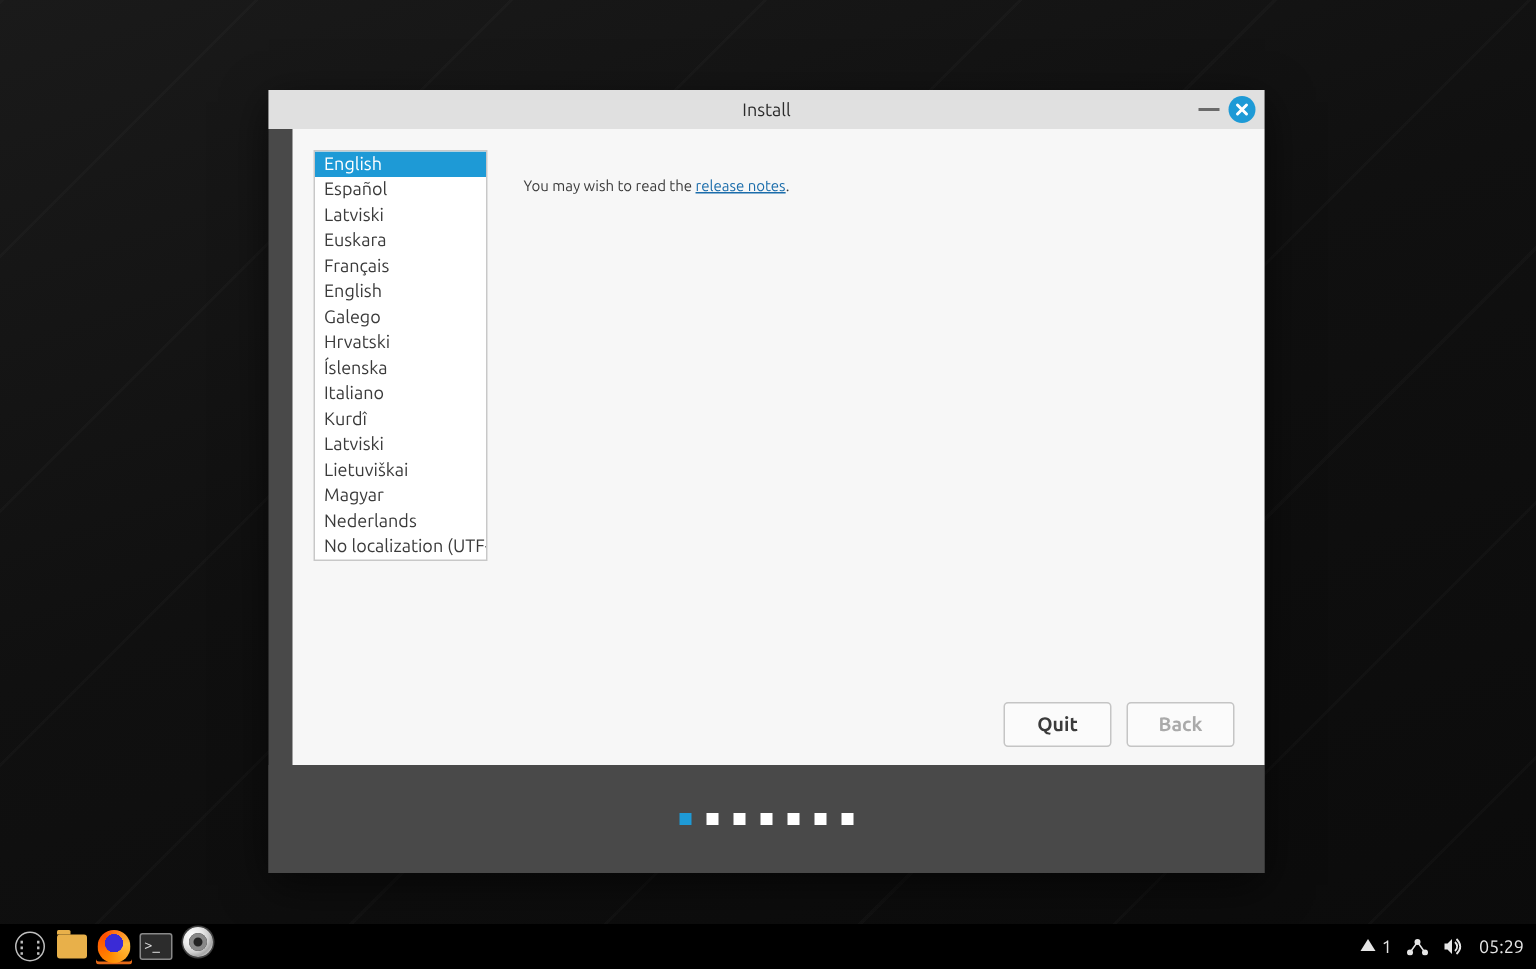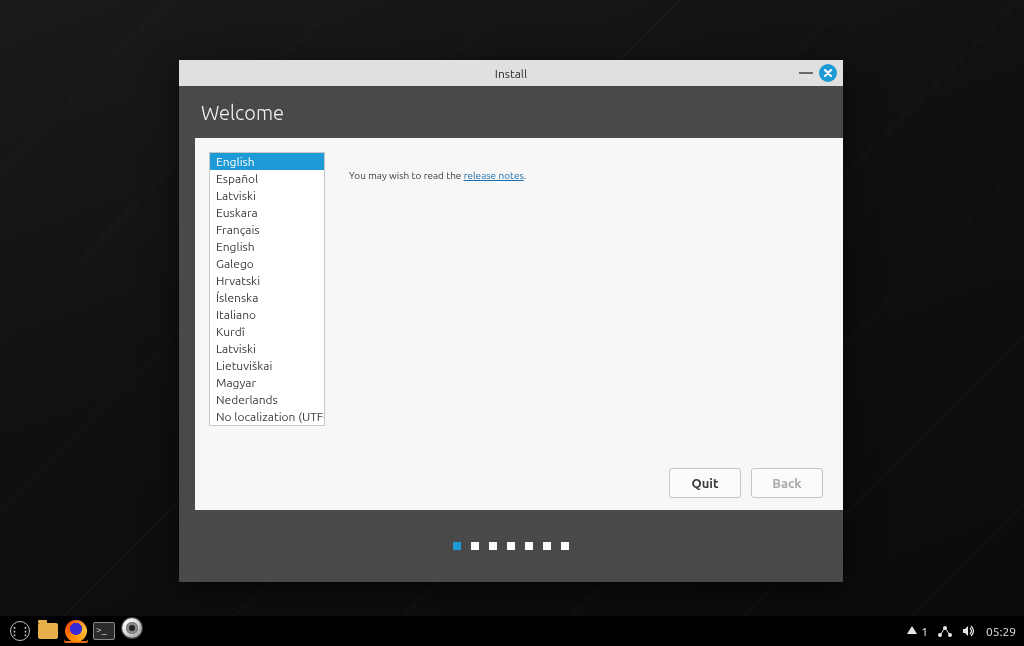--- a/index.html
+++ b/index.html
@@ -73,23 +73,20 @@
       <div class="title-controls">
         <div class="tc-min"></div>
         <div class="tc-close">
           <svg width="10" height="10" viewBox="0 0 10 10">
               <path d="M2 2 L8 8 M8 2 L2 8" stroke="#fff" stroke-width="2" stroke-linecap="round"></path>
             </svg>
         </div>
       </div>
     </div>
 
-    <div class="head-strip">
-      <span>Welcome</span>
-    </div>
 
     <div class="body">
       <div class="lang-box" id="lang-box">
           <div class="lang-item selected">English</div>
           <div class="lang-item">Español</div>
           <div class="lang-item">Latviski</div>
           <div class="lang-item">Euskara</div>
           <div class="lang-item">Français</div>
           <div class="lang-item">English</div>
           <div class="lang-item">Galego</div>

